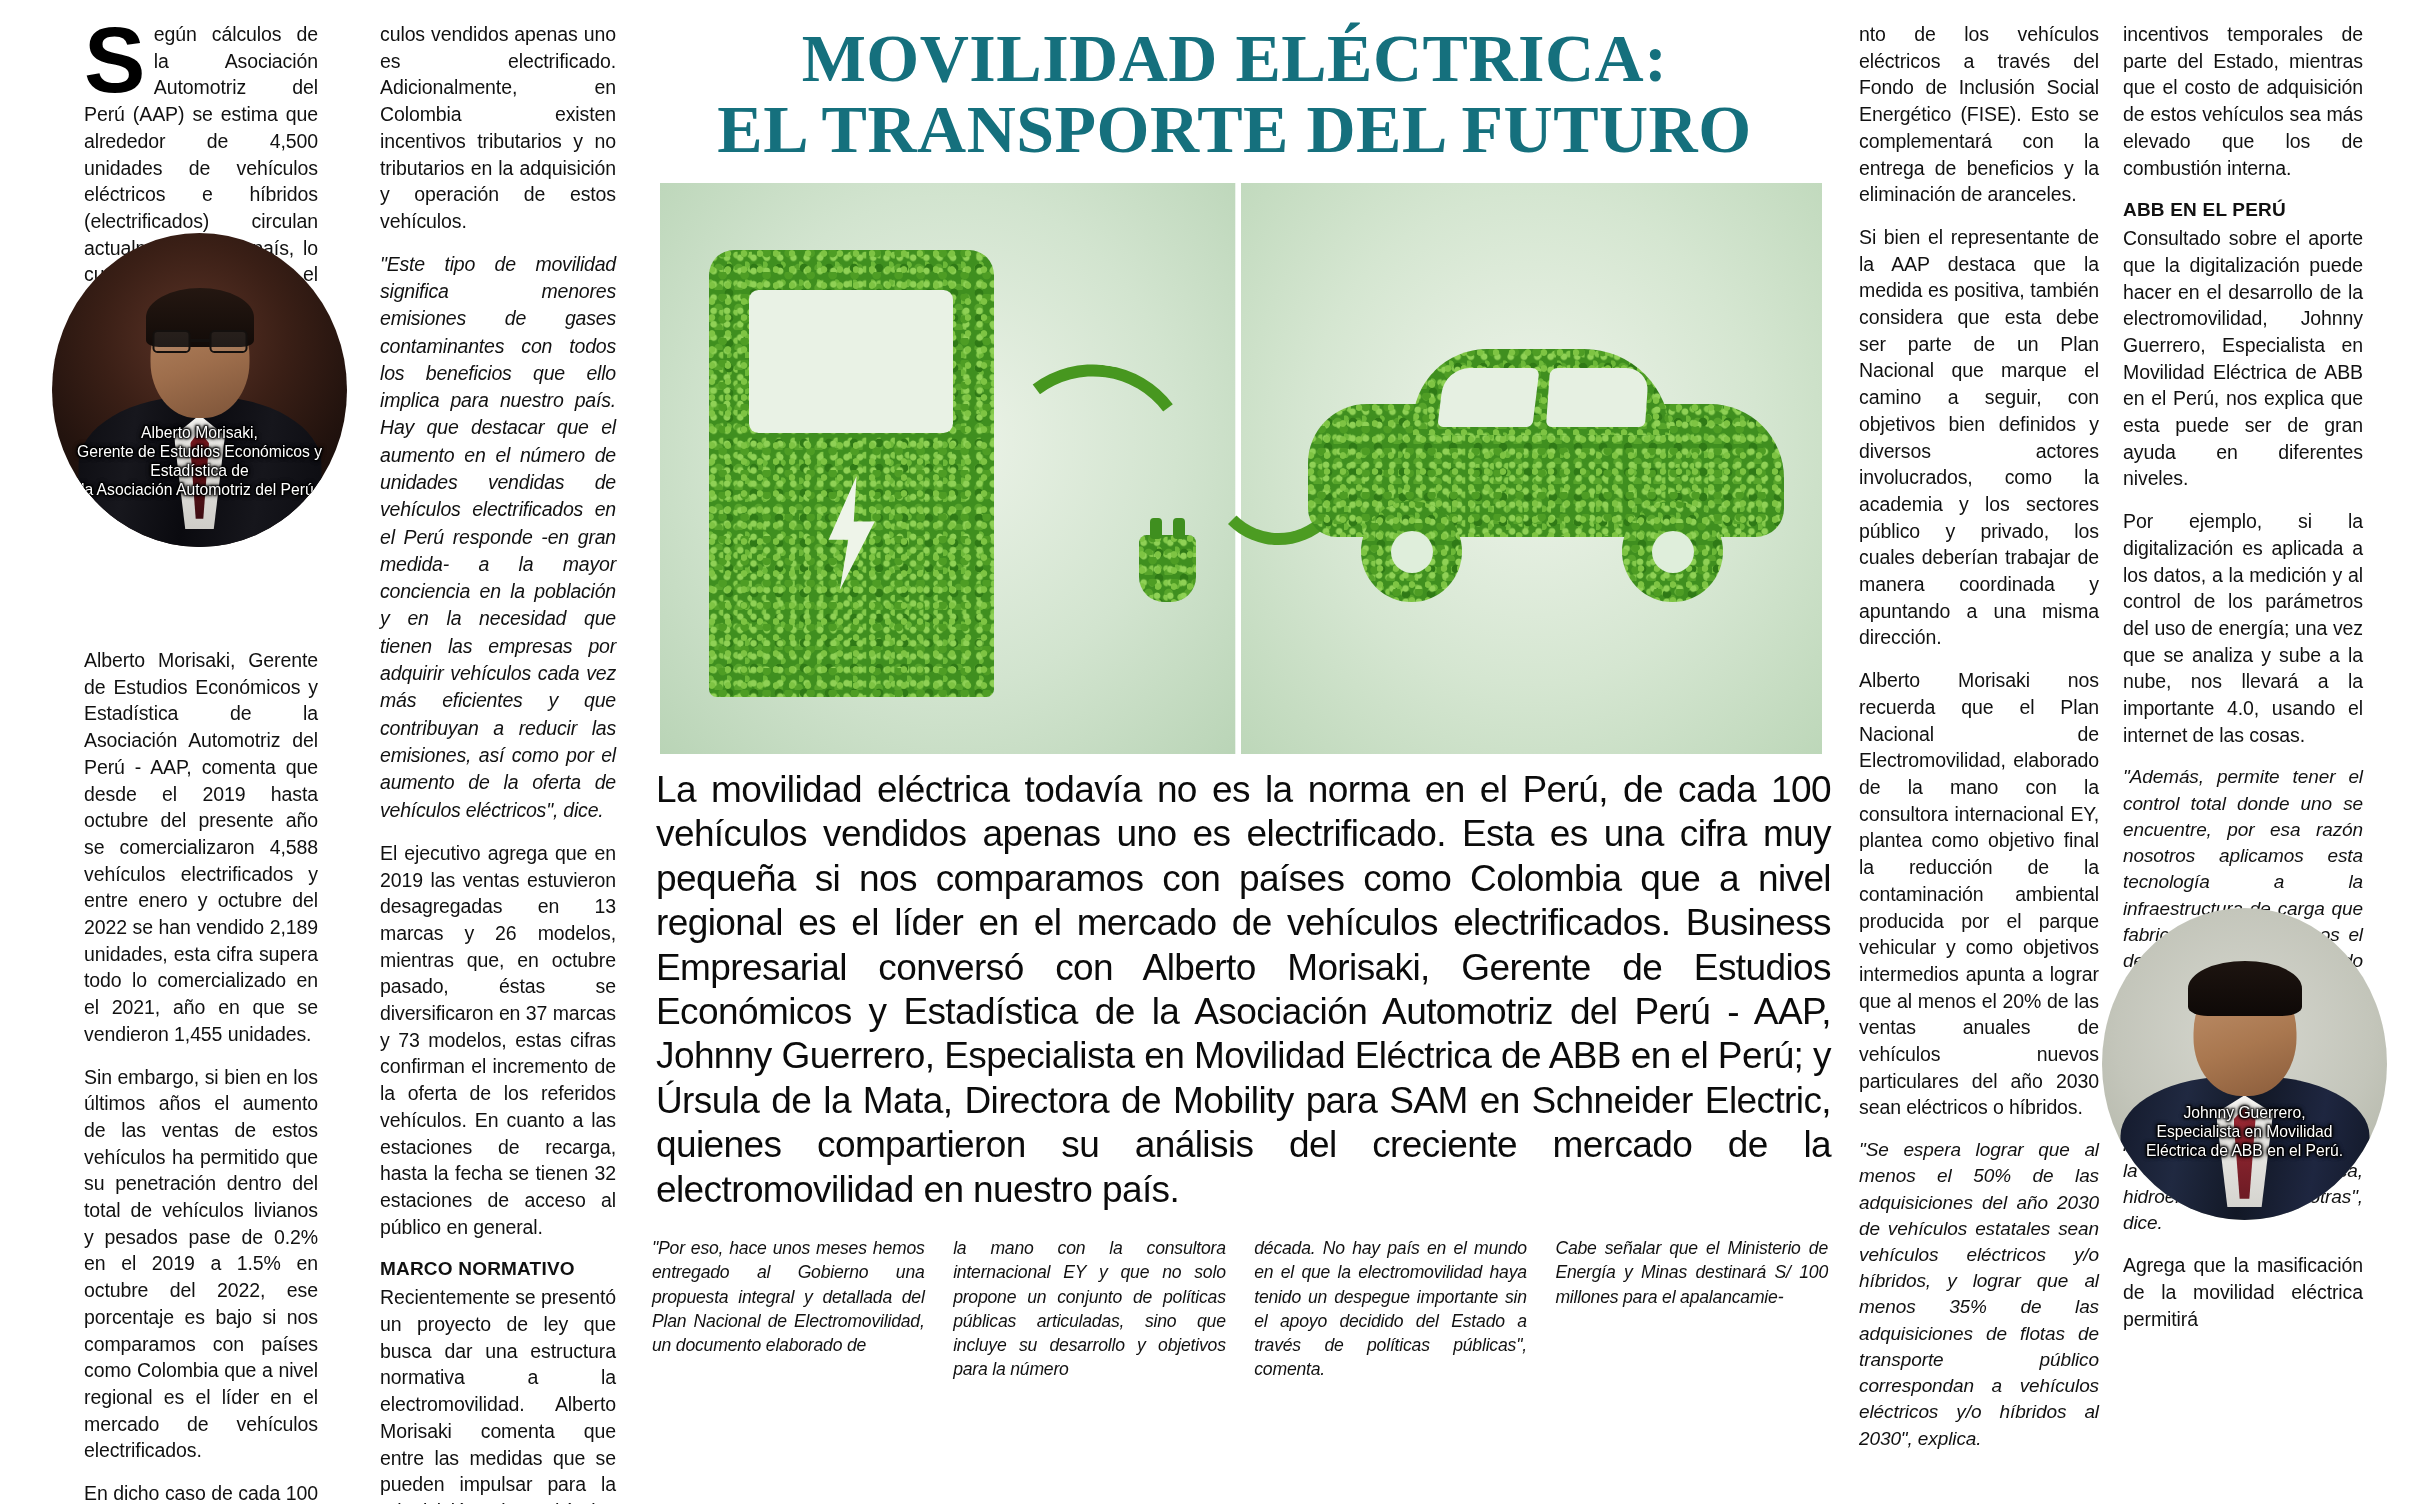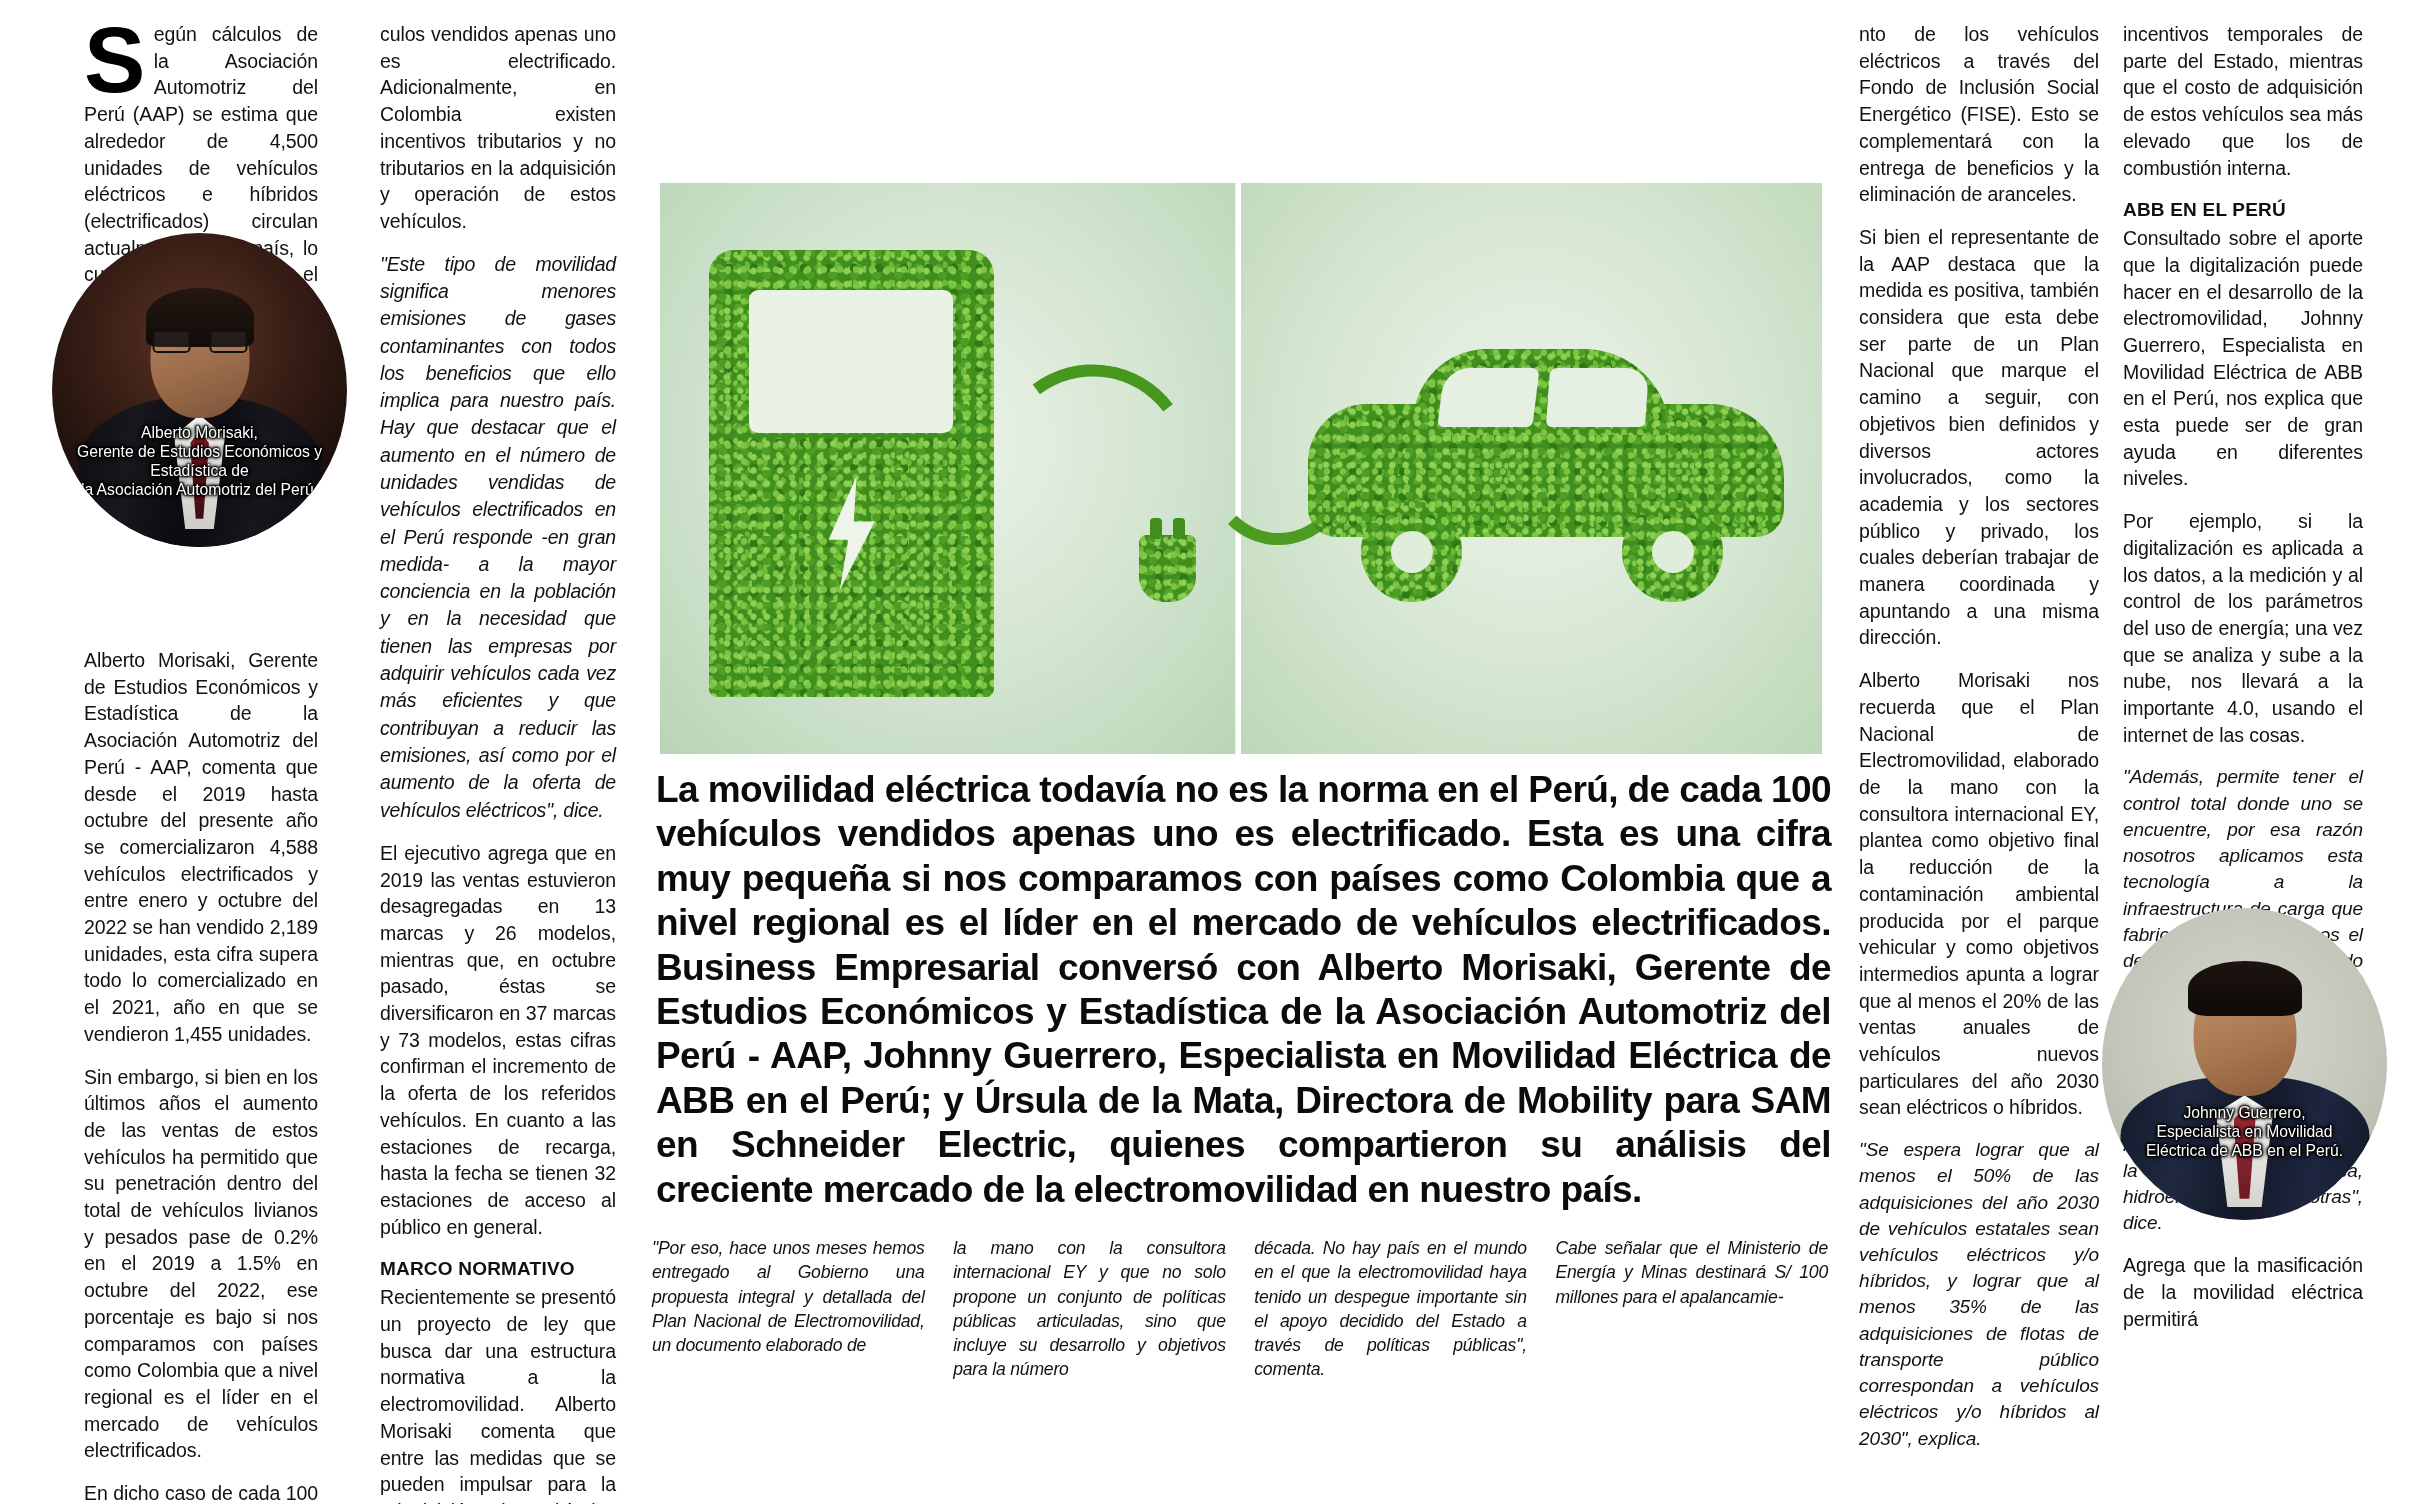--- a/index.html
+++ b/index.html
@@ -280,21 +280,21 @@
   .car-cable {
     position:absolute; left:-101px; top:82px; width:143px; height:114px;
     border:12.4px solid #4c9c22;
     border-color:transparent transparent #4c9c22 transparent;
     border-radius:0 0 114px 114px;
   }
 
   
   .lead {
     position:absolute; left:656px; top:768px; width:1175px;
-    font-weight:bold;
+    font-weight:normal;
     font-size:37px;
     line-height:1.20;
     text-align:justify;
     color:#0b0b0b;
     letter-spacing:-0.6px;
   }
 
   
   .footcols {
     position:absolute; left:652px; top:1236px; width:1176px;
@@ -359,20 +359,24 @@
     </div>
     <div class="pull-quote">"Este tipo de movilidad significa menores emisiones de gases contaminantes con todos los beneficios que ello implica para nuestro país. Hay que destacar que el aumento en el número de unidades vendidas de vehículos electrificados en el Perú responde -en gran medida- a la mayor conciencia en la población y en la necesidad que tienen las empresas por adquirir vehículos cada vez más eficientes y que contribuyan a reducir las emisiones, así como por el aumento de la oferta de vehículos eléctricos", dice.</div>
     <div class="body-txt" style="margin-top:16px;">
       <p>El ejecutivo agrega que en 2019 las ventas estuvieron desagregadas en 13 marcas y 26 modelos, mientras que, en octubre pasado, éstas se diversificaron en 37 marcas y 73 modelos, estas cifras confirman el incremento de la oferta de los referidos vehículos. En cuanto a las estaciones de recarga, hasta la fecha se tienen 32 estaciones de acceso al público en general.</p>
       <div class="subhead">MARCO NORMATIVO</div>
       <p>Recientemente se presentó un proyecto de ley que busca dar una estructura normativa a la electromovilidad. Alberto Morisaki comenta que entre las medidas que se pueden impulsar para la adquisición de vehículos eco-amigables se encuentran las menores cargas tributarias, así como menores aranceles a la importación.</p>
 
     </div>
   </div>
 
+  <div class="headline">
+    <span class="l1">MOVILIDAD ELÉCTRICA:</span>
+    <span class="l2">EL TRANSPORTE DEL FUTURO</span>
+  </div>
 
   <div class="hero">
     <div class="hero-left">
       <div class="station">
         <div class="st-body leafy"></div>
         <div class="st-window"></div>
         <div class="st-bolt"></div>
         <div class="st-cable"></div>
         <div class="st-plug leafy"></div>
       </div>

